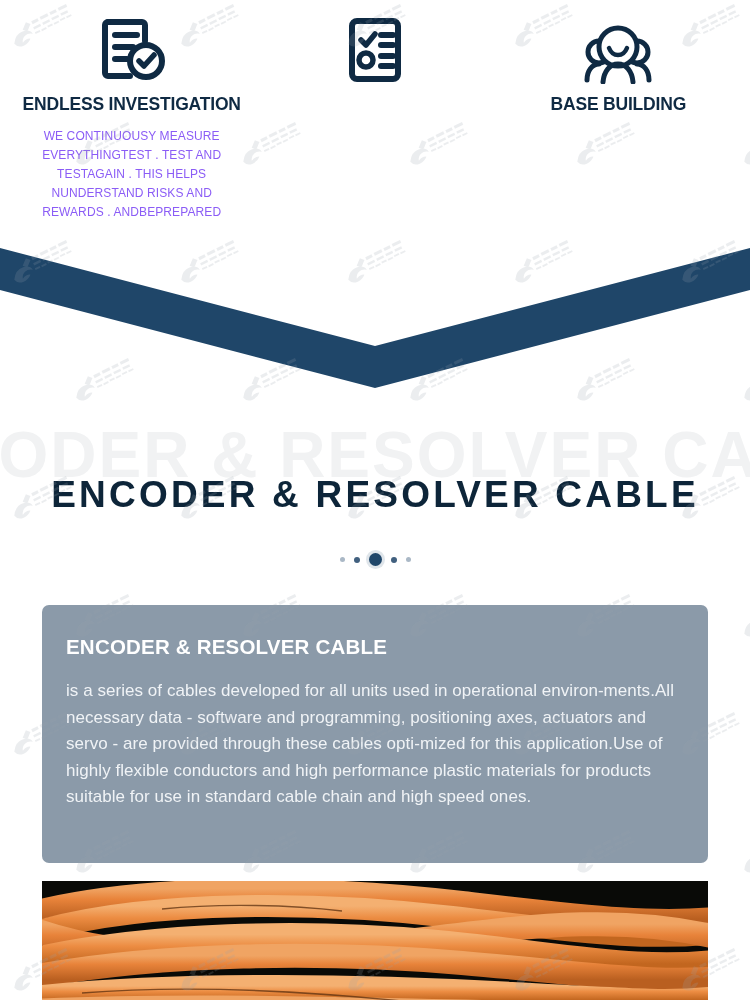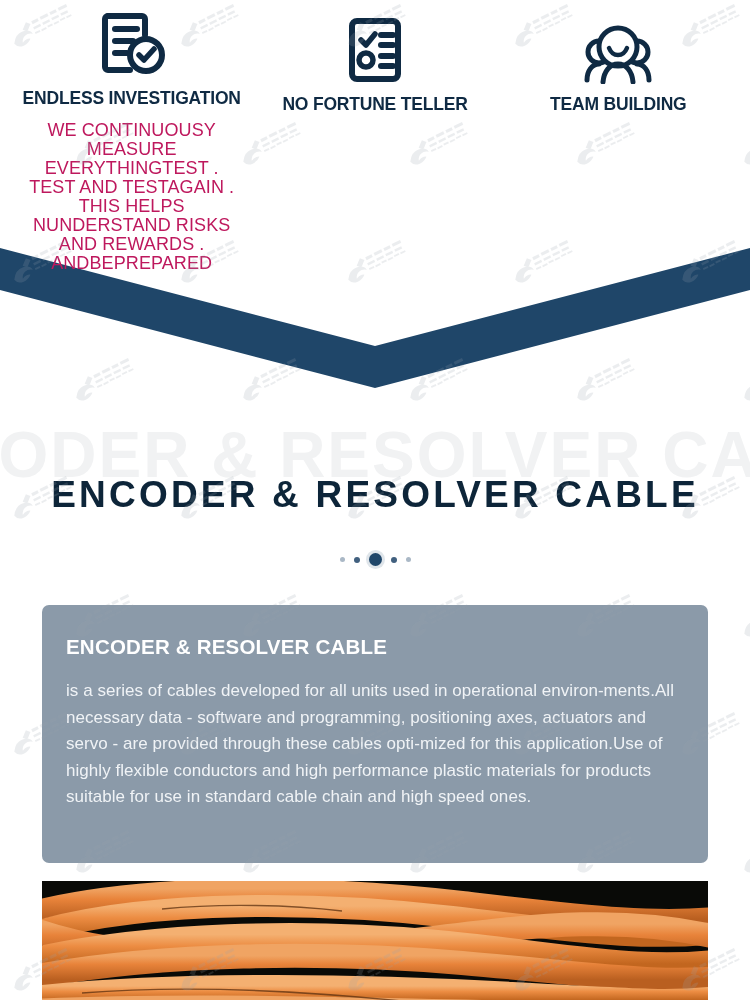--- a/index.html
+++ b/index.html
@@ -65,23 +65,23 @@
   .feature-title {
     font-size: 17.5px;
     font-weight: 700;
     letter-spacing: -0.2px;
     color: #0f2a43;
     text-align: center;
     margin-bottom: 12px;
     white-space: nowrap;
   }
   .feature-body {
-    font-size: 18px;
+    font-size: 12px;
     line-height: 19px;
-    color: #be185d;
+    color: #8b5cf6;
     text-align: center;
     letter-spacing: 0.1px;
   }
 
   
   .chevron-band {
     position: absolute;
     top: 248px; left: 0;
     width: 750px;
     height: 140px;
@@ -201,37 +201,36 @@
         <svg width="60" height="66" viewBox="0 0 60 66" fill="none">
           <rect x="7" y="3" width="46" height="58" rx="5" stroke="#0f2a43" stroke-width="6"></rect>
           <path d="M16 22l5 5 9-11" stroke="#0f2a43" stroke-width="5.5" stroke-linecap="round" stroke-linejoin="round"></path>
           <circle cx="21" cy="42" r="7" stroke="#0f2a43" stroke-width="5.5"></circle>
           <path d="M36 17h12" stroke="#0f2a43" stroke-width="6" stroke-linecap="round"></path>
           <path d="M36 27h12" stroke="#0f2a43" stroke-width="6" stroke-linecap="round"></path>
           <path d="M36 38h12" stroke="#0f2a43" stroke-width="6" stroke-linecap="round"></path>
           <path d="M36 48h12" stroke="#0f2a43" stroke-width="6" stroke-linecap="round"></path>
         </svg>
       </div>
-      <div class="feature-title">NO FORTUNE TELLER</div>
     </div>
 
     <div class="feature-col">
       <div class="feature-icon">
         <svg width="78" height="62" viewBox="0 0 78 62" fill="none">
           <path d="M22 22a12 12 0 0 1 12-12" stroke="#0f2a43" stroke-width="5" stroke-linecap="round"></path>
           <circle cx="20" cy="30" r="11" stroke="#0f2a43" stroke-width="5"></circle>
           <circle cx="58" cy="30" r="11" stroke="#0f2a43" stroke-width="5"></circle>
           <path d="M8 58c0-9 5-16 12-16" stroke="#0f2a43" stroke-width="5" stroke-linecap="round"></path>
           <path d="M70 58c0-9-5-16-12-16" stroke="#0f2a43" stroke-width="5" stroke-linecap="round"></path>
           <circle cx="39" cy="25" r="19" stroke="#0f2a43" stroke-width="5" fill="#fff"></circle>
           <path d="M30 26c2 5 6 7 9 7s7-2 9-7" stroke="#0f2a43" stroke-width="4.5" stroke-linecap="round" fill="none"></path>
           <path d="M24 60c1-11 7-18 15-18s14 7 15 18" stroke="#0f2a43" stroke-width="5" stroke-linecap="round" fill="none"></path>
         </svg>
       </div>
-      <div class="feature-title">TEAM BUILDING</div>
+      <div class="feature-title">BASE BUILDING</div>
     </div>
   </div>
 
   <div class="chevron-band">
     <svg viewBox="0 0 750 140" preserveAspectRatio="none">
       <polygon points="0,0 375,98 750,0 750,42 375,140 0,42" fill="#1f4669"></polygon>
     </svg>
   </div>
 
   <div class="hero">

